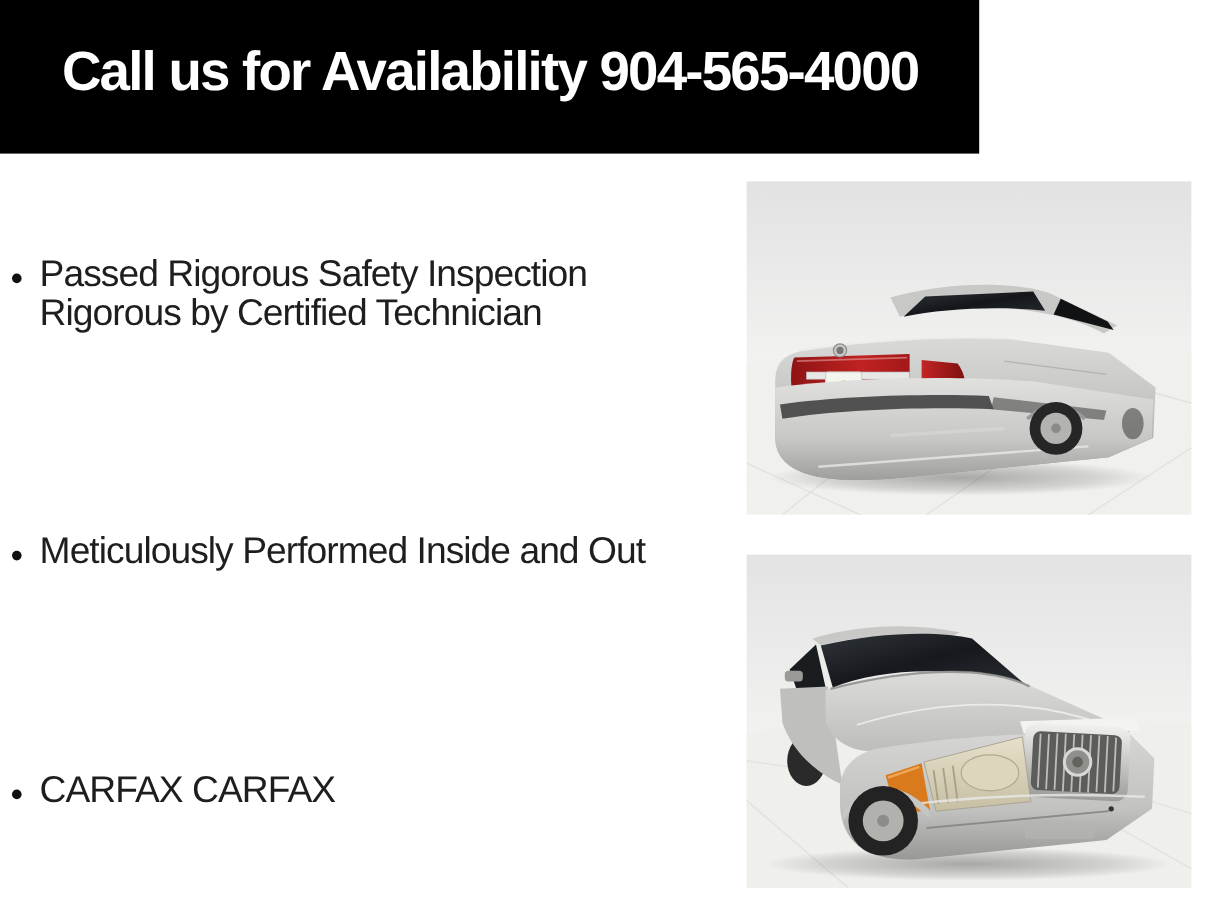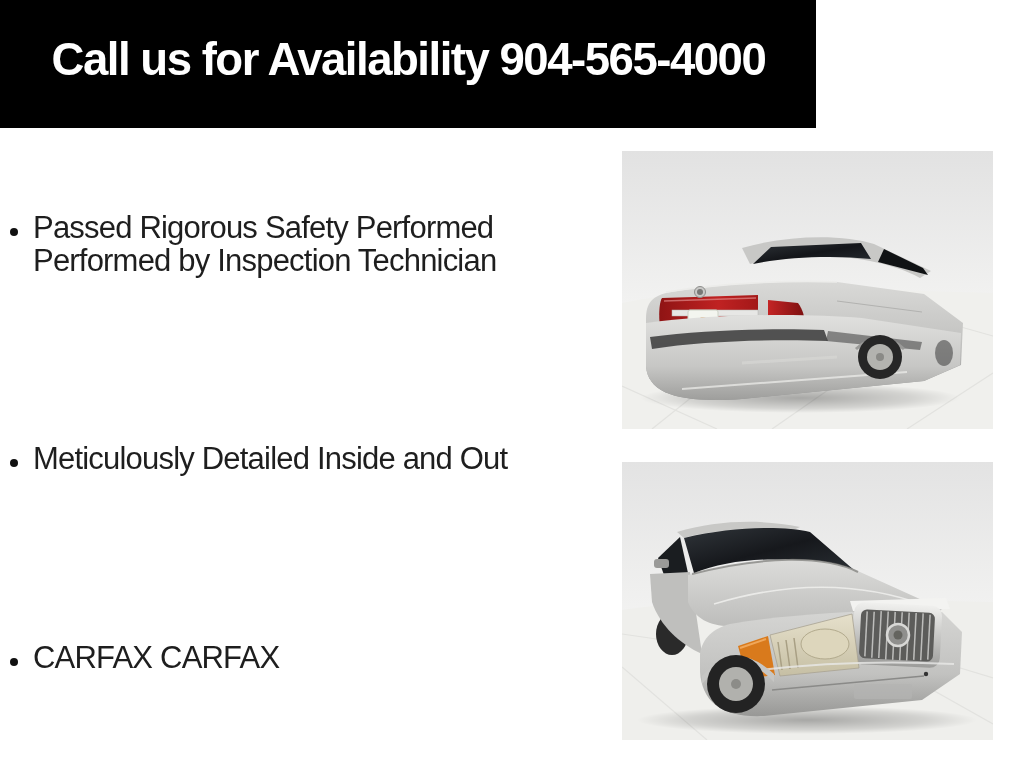--- a/index.html
+++ b/index.html
@@ -42,29 +42,29 @@
 
 <div class="page">
 
   <div class="banner">
     <div class="banner-text">Call us for Availability 904-565-4000</div>
   </div>
 
   <div class="bullet bullet-1">
     <span class="dot"></span>
     <span class="lines">
-      <span class="line">Passed Rigorous Safety Performed</span>
-      <span class="line">Performed by Inspection Technician</span>
+      <span class="line">Passed Rigorous Safety Inspection</span>
+      <span class="line">Rigorous by Certified Technician</span>
     </span>
   </div>
 
   <div class="bullet bullet-2">
     <span class="dot"></span>
     <span class="lines">
-      <span class="line">Meticulously Detailed Inside and Out</span>
+      <span class="line">Meticulously Performed Inside and Out</span>
     </span>
   </div>
 
   <div class="bullet bullet-3">
     <span class="dot"></span>
     <span class="lines">
       <span class="line">CARFAX CARFAX</span>
     </span>
   </div>
 

